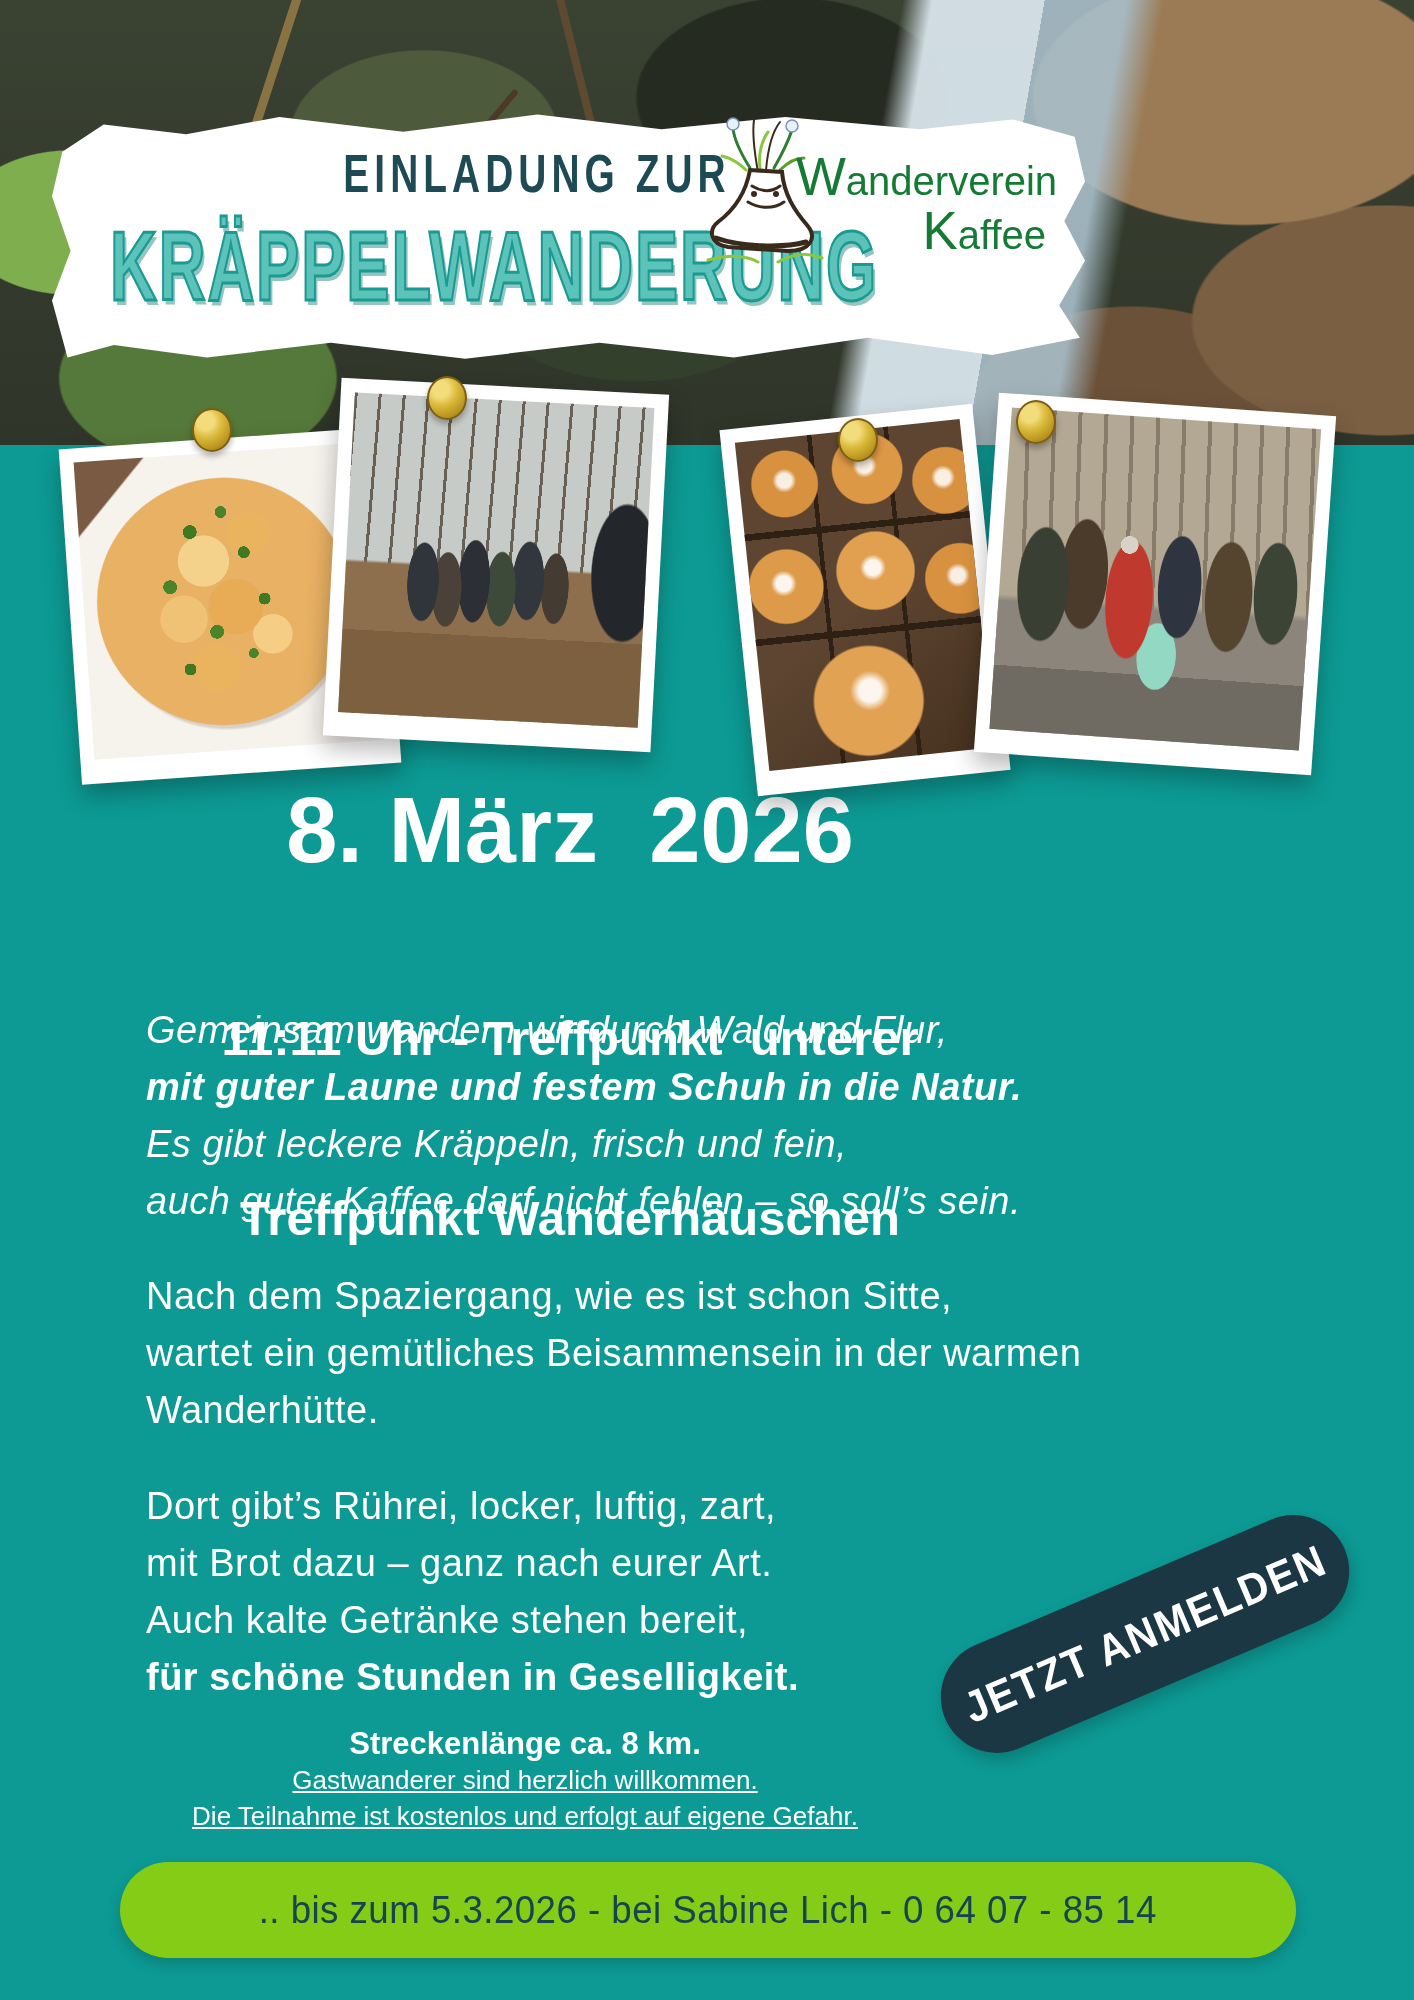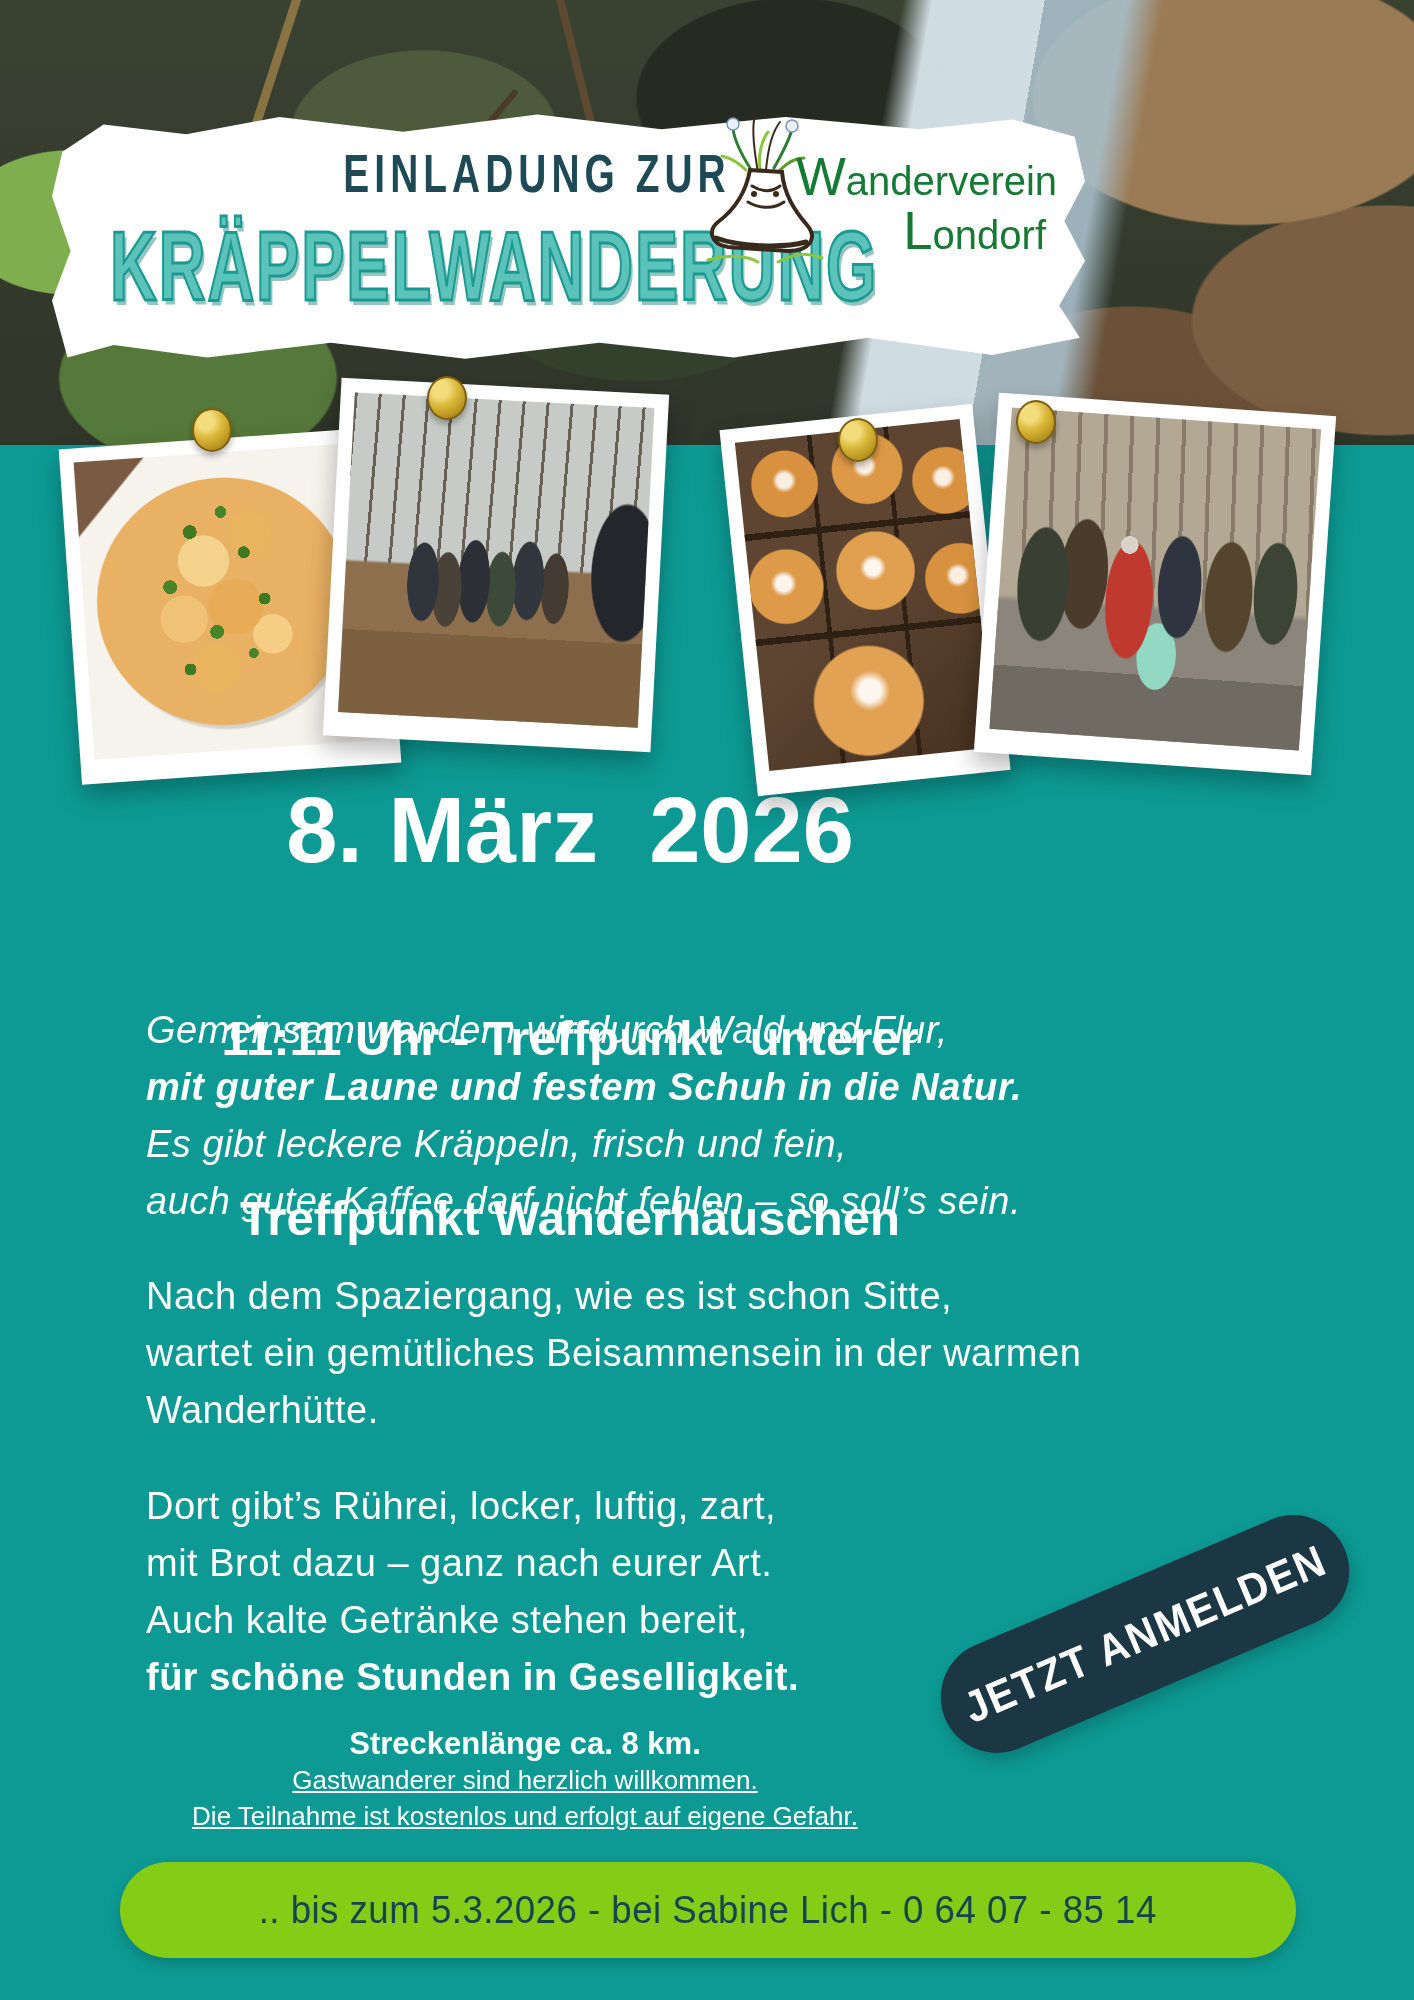--- a/index.html
+++ b/index.html
@@ -180,21 +180,21 @@
         <path d="M62 60 C58 82 46 100 30 112 C20 120 22 134 40 137 L100 141 C122 141 130 128 119 115 C106 100 96 84 94 62 Z" fill="#ffffff" stroke="#3a2a1c" stroke-width="4"></path>
         <path d="M28 128 C50 136 92 139 118 132" stroke="#3a2a1c" stroke-width="5"></path>
         <path d="M64 76 C74 82 84 82 92 76 M60 92 C72 99 86 99 96 92" stroke="#3a2a1c" stroke-width="3"></path>
         <circle cx="66" cy="84" r="3" fill="#3a2a1c"></circle>
         <circle cx="88" cy="84" r="3" fill="#3a2a1c"></circle>
         <path d="M20 150 C40 144 60 146 70 152 M90 152 C104 144 120 142 134 148" stroke="#8cc63f" stroke-width="3"></path>
       </g>
     </svg>
     <div class="logo-text">
       <div class="logo-line">Wanderverein</div>
-      <div class="logo-line">Londorf</div>
+      <div class="logo-line">Kaffee</div>
     </div>
   </div>
 
   <figure class="photo p1">
     <div class="img img1"></div>
   </figure>
   <figure class="photo p2">
     <div class="img img2"></div>
   </figure>
   <figure class="photo p3">

